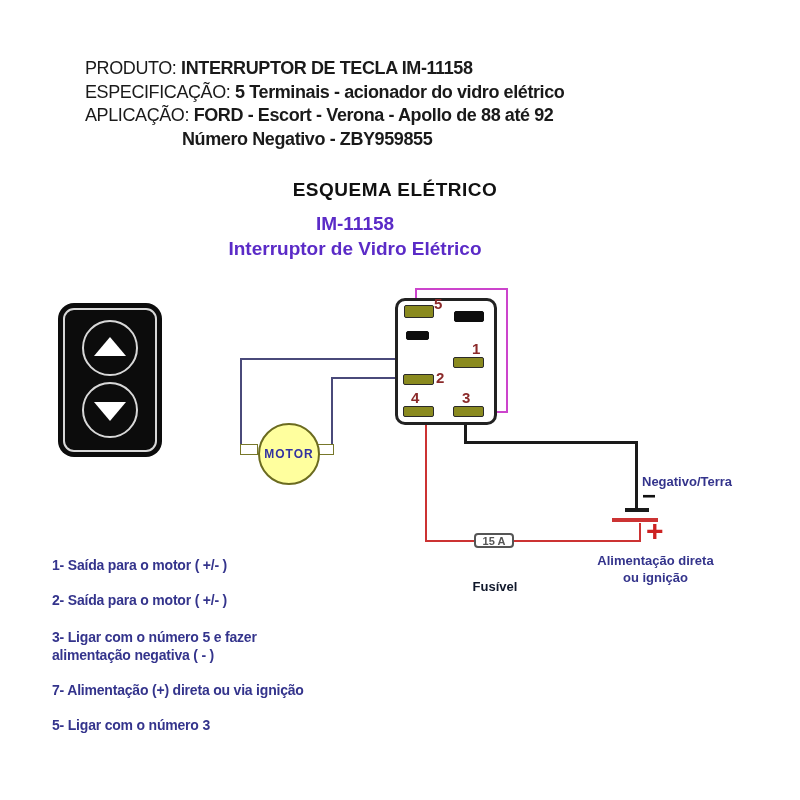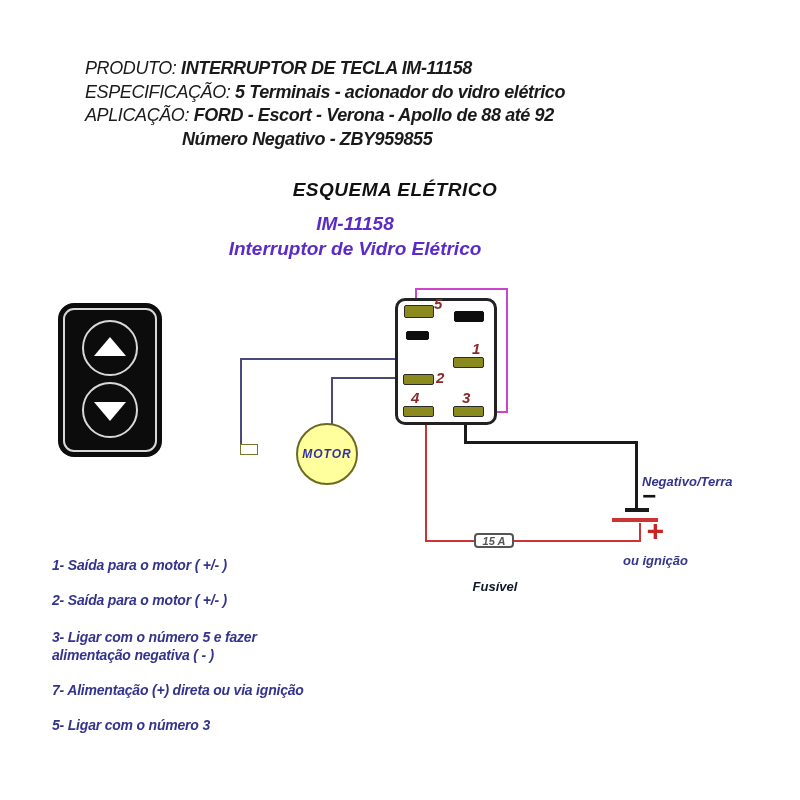--- a/index.html
+++ b/index.html
@@ -1,17 +1,17 @@
 <!DOCTYPE html>
 <html><head>
 <meta charset="utf-8">
 <style>
   html,body{margin:0;padding:0;background:#fff;}
   #page{position:relative;width:800px;height:800px;background:#ffffff;overflow:hidden;
-        font-family:"Liberation Sans",sans-serif;font-style:italic;}
+        font-family:"Liberation Sans",sans-serif;}
 
   
   .hline{position:absolute;left:85px;font-size:18px;letter-spacing:-0.4px;color:#1a1a1a;white-space:nowrap;}
   .hline .lbl{font-weight:400;}
   .hline .val{font-weight:700;}
   .title-black{position:absolute;font-weight:700;color:#111;text-align:center;font-size:19px;letter-spacing:0.5px;}
   .title-purple{position:absolute;font-weight:700;color:#5b2bc7;text-align:center;font-size:19px;}
 
   
   .wire{position:absolute;}
@@ -33,21 +33,21 @@
   .sw-circle{position:absolute;left:24px;width:56px;height:56px;border:2px solid #d8d8d8;border-radius:50%;box-sizing:border-box;}
   .tri-up{position:absolute;left:10px;top:15px;width:0;height:0;
           border-left:16px solid transparent;border-right:16px solid transparent;border-bottom:19px solid #fff;}
   .tri-down{position:absolute;left:10px;top:18px;width:0;height:0;
           border-left:16px solid transparent;border-right:16px solid transparent;border-top:19px solid #fff;}
 
   
   .motor-box{position:absolute;width:18px;height:11px;background:#fff;border:1.5px solid #77772a;box-sizing:border-box;}
   .motor{position:absolute;left:258px;top:423px;width:62px;height:62px;border-radius:50%;
          background:#ffff9e;border:2px solid #6b6b20;box-sizing:border-box;
-         display:flex;align-items:center;justify-content:center;margin-left:38px;}
+         display:flex;align-items:center;justify-content:center;}
   .motor span{color:#3333a0;font-weight:700;font-size:12px;letter-spacing:1px;}
 
   
   .fuse{position:absolute;left:474px;top:533px;width:40px;height:15px;background:#fff;border:2px solid #555;
         border-radius:4px;box-sizing:border-box;z-index:3;display:flex;align-items:center;justify-content:center;
         font-size:11px;font-weight:700;color:#555;}
   .fuse-cap{position:absolute;left:468px;top:579px;width:54px;text-align:center;color:#0f172a;font-weight:700;font-size:13px;}
   .gnd-label{position:absolute;left:642px;top:474px;color:#34348c;font-weight:700;font-size:13px;white-space:nowrap;}
   .minus{position:absolute;left:642px;top:482px;color:#111;font-weight:700;font-size:24px;}
   .plus{position:absolute;left:646px;top:514px;color:#cc2222;font-weight:700;font-size:30px;}
@@ -135,20 +135,21 @@
 
   <div class="fuse">
     <span>15 A</span>
   </div>
   <div class="fuse-cap">Fusível</div>
 
   <div class="gnd-label">Negativo/Terra</div>
   <div class="minus">−</div>
   <div class="plus">+</div>
   <div class="power-label">
+    <div>Alimentação direta</div>
     <div>ou ignição</div>
   </div>
 
   <div class="note" style="top:556px;text-align:center;">1- Saída para o motor ( +/- )</div>
   <div class="note" style="top:591px;">2- Saída para o motor ( +/- )</div>
   <div class="note" style="top:628px;width:260px;">3- Ligar com o número 5 e fazer
 alimentação negativa ( - )</div>
   <div class="note" style="top:681px;">7- Alimentação (+) direta ou via ignição</div>
   <div class="note" style="top:716px;">5- Ligar com o número 3</div>
 

